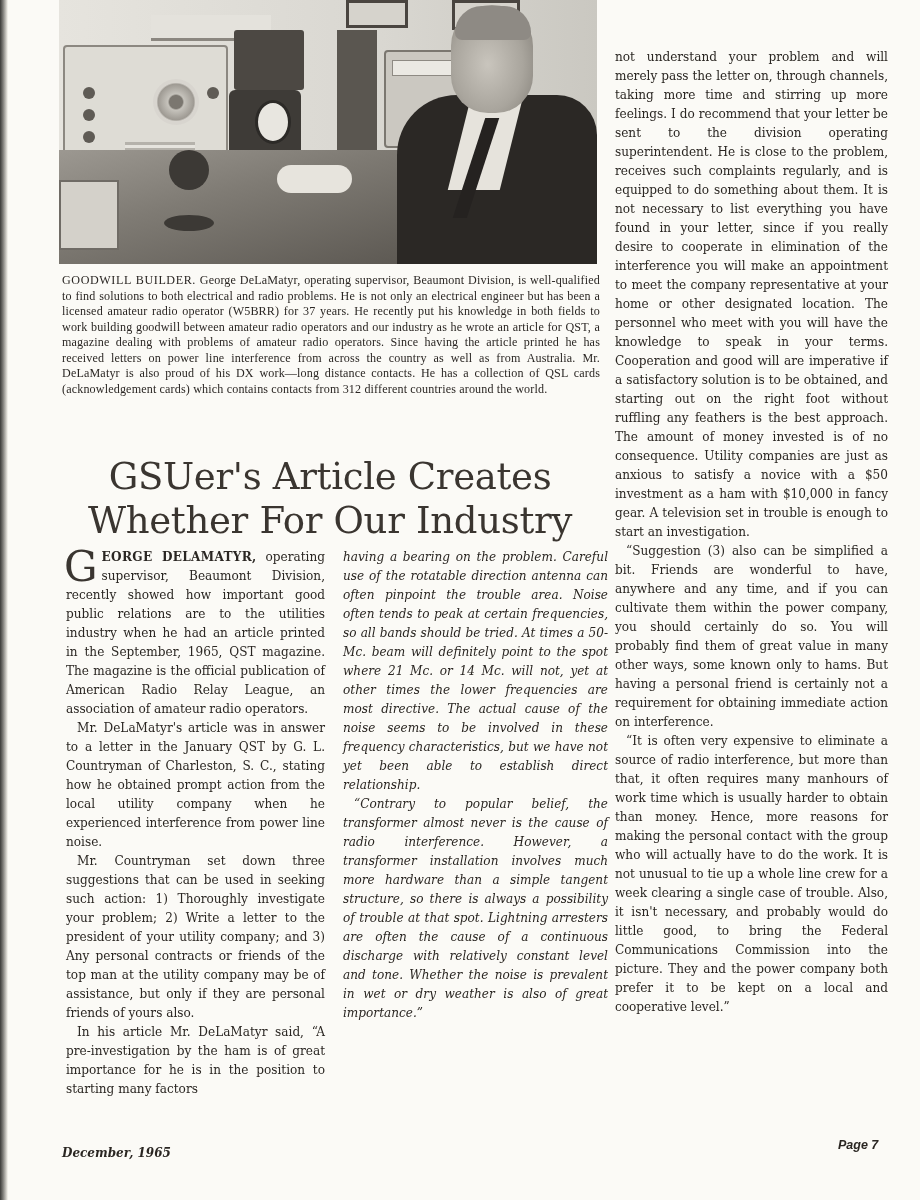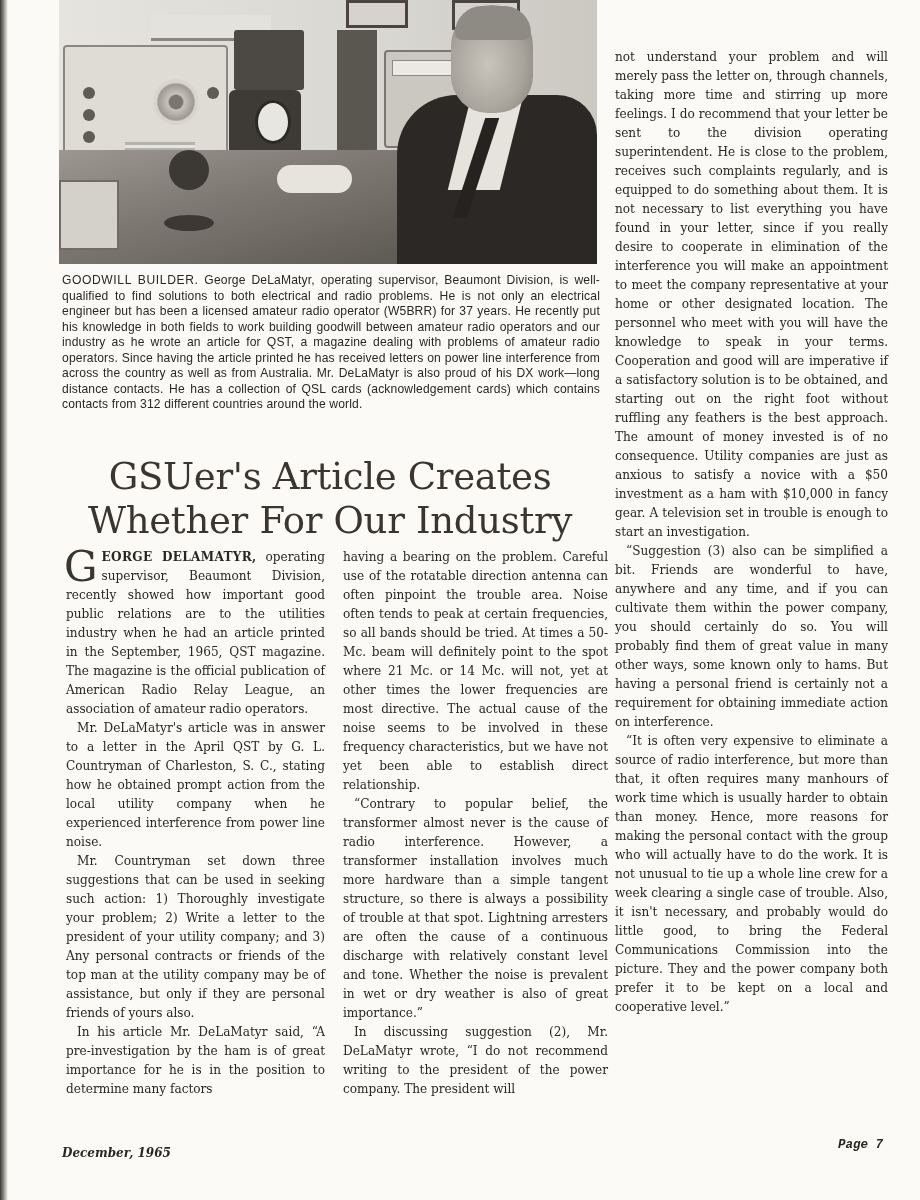--- a/index.html
+++ b/index.html
@@ -38,41 +38,41 @@
   .photo .man-body { position: absolute; left: 338px; top: 95px; width: 200px; height: 175px;
     background: #2b2825; border-radius: 60px 40px 0 0; }
   .photo .shirt { position: absolute; left: 400px; top: 100px; width: 52px; height: 90px; background: #e6e3dc; transform: skewX(-14deg); }
   .photo .tie { position: absolute; left: 410px; top: 118px; width: 14px; height: 100px; background: #252220; transform: skewX(-18deg); }
   .photo .head { position: absolute; left: 392px; top: 5px; width: 82px; height: 108px; border-radius: 42px 42px 38px 38px;
     background: radial-gradient(ellipse at 45% 55%, #c9c5bd 0%, #a9a59d 55%, #7d7972 100%); }
   .photo .hair { position: absolute; left: 396px; top: 6px; width: 76px; height: 34px; border-radius: 38px 38px 10px 10px; background: #8e8a84; }
 
   
   .caption { position: absolute; left: 62px; top: 273px; width: 538px;
-    font-family: Liberation Sans, sans-serif; font-size: 12.1px; line-height: 15.5px; color: #2b2724;
+    font-family: Liberation Serif, serif; font-size: 12.1px; line-height: 15.5px; color: #2b2724;
     text-align: justify; letter-spacing: 0.15px; }
   .caption .lead { letter-spacing: 0.6px; }
 
   
   .headline { position: absolute; left: 60px; top: 455px; width: 540px;
     font-family: "DejaVu Serif", serif; font-size: 37px; line-height: 44px; color: #3a3530; letter-spacing: -0.3px; font-weight: normal; text-align: center; }
 
   
   .col { position: absolute; font-family: "DejaVu Serif", serif; font-size: 12.1px; line-height: 19px; color: #2a2622; text-align: justify; }
   .col p { text-indent: 0; }
   .col p.ind { text-indent: 11px; }
   .col1 { left: 66px; top: 548px; width: 259px; }
-  .col2 { left: 343px; top: 548px; width: 265px; }
+  .col2 { left: 343px; top: 548px; width: 265px; font-style: italic; }
   .col3 { left: 615px; top: 48px; width: 273px; }
 
   .dropcap { float: left; font-family: "DejaVu Serif", serif; font-size: 42px; line-height: 34px; margin: 2px 4px 0 -2px; color: #3a3530; }
   .smallcaps { font-weight: bold; letter-spacing: 0.3px; margin-top: 32px; }
 
   .footer-left { position: absolute; left: 62px; top: 1146px; font-family: "DejaVu Serif", serif; font-style: italic; font-weight: bold; font-size: 12px; color: #2a2622; }
-  .footer-right { position: absolute; left: 838px; top: 1138px; font-family: Liberation Mono, monospace; font-style: italic; font-weight: bold; font-size: 12.5px; color: #2a2622; }
+  .footer-right { position: absolute; left: 838px; top: 1138px; font-family: Liberation Sans, sans-serif; font-style: italic; font-weight: bold; font-size: 12.5px; color: #2a2622; }
 </style>
 </head>
 <body>
 
 <div class="left-edge"></div>
 
 <div class="photo" title="George DeLaMatyr seated at his amateur radio station">
   <div class="wall"></div>
   <div class="frame1"></div>
   <div class="frame2"></div>
@@ -114,29 +114,28 @@
 <h1 class="headline">
   <span>GSUer's Article Creates</span><br>
   <span>Whether For Our Industry</span>
 </h1>
 
 <div class="col col1">
   <p>
     <span class="dropcap">G</span><span class="smallcaps">EORGE DELAMATYR,</span>
     <span>operating supervisor, Beaumont Division, recently showed how important good public relations are to the utilities industry when he had an article printed in the September, 1965, QST magazine. The magazine is the official publication of American Radio Relay League, an association of amateur radio operators.</span>
   </p>
-  <p class="ind">Mr. DeLaMatyr's article was in answer to a letter in the April QST by G. L. Countryman of Charleston, S. C., stating how he obtained prompt action from the local utility company when he experienced interference from power line noise.</p>
+  <p class="ind">Mr. DeLaMatyr's article was in answer to a letter in the January QST by G. L. Countryman of Charleston, S. C., stating how he obtained prompt action from the local utility company when he experienced interference from power line noise.</p>
   <p class="ind">Mr. Countryman set down three suggestions that can be used in seeking such action: 1) Thoroughly investigate your problem; 2) Write a letter to the president of your utility company; and 3) Any personal contracts or friends of the top man at the utility company may be of assistance, but only if they are personal friends of yours also.</p>
-  <p class="ind">In his article Mr. DeLaMatyr said, “A pre-investigation by the ham is of great importance for he is in the position to determine many factors</p>
+  <p class="ind">In his article Mr. DeLaMatyr said, “A pre-investigation by the ham is of great importance for he is in the position to starting many factors</p>
 </div>
 
 <div class="col col2">
   <p>having a bearing on the problem. Careful use of the rotatable direction antenna can often pinpoint the trouble area. Noise often tends to peak at certain frequencies, so all bands should be tried. At times a 50-Mc. beam will definitely point to the spot where 21 Mc. or 14 Mc. will not, yet at other times the lower frequencies are most directive. The actual cause of the noise seems to be involved in these frequency characteristics, but we have not yet been able to establish direct relationship.</p>
   <p class="ind">“Contrary to popular belief, the transformer almost never is the cause of radio interference. However, a transformer installation involves much more hardware than a simple tangent structure, so there is always a possibility of trouble at that spot. Lightning arresters are often the cause of a continuous discharge with relatively constant level and tone. Whether the noise is prevalent in wet or dry weather is also of great importance.”</p>
-  <p class="ind">In discussing suggestion (2), Mr. DeLaMatyr wrote, “I do not recommend writing to the president of the power company. The president will</p>
 </div>
 
 <div class="col col3">
   <p>not understand your problem and will merely pass the letter on, through channels, taking more time and stirring up more feelings. I do recommend that your letter be sent to the division operating superintendent. He is close to the problem, receives such complaints regularly, and is equipped to do something about them. It is not necessary to list everything you have found in your letter, since if you really desire to cooperate in elimination of the interference you will make an appointment to meet the company representative at your home or other designated location. The personnel who meet with you will have the knowledge to speak in your terms. Cooperation and good will are imperative if a satisfactory solution is to be obtained, and starting out on the right foot without ruffling any feathers is the best approach. The amount of money invested is of no consequence. Utility companies are just as anxious to satisfy a novice with a $50 investment as a ham with $10,000 in fancy gear. A television set in trouble is enough to start an investigation.</p>
   <p class="ind">“Suggestion (3) also can be simplified a bit. Friends are wonderful to have, anywhere and any time, and if you can cultivate them within the power company, you should certainly do so. You will probably find them of great value in many other ways, some known only to hams. But having a personal friend is certainly not a requirement for obtaining immediate action on interference.</p>
   <p class="ind">“It is often very expensive to eliminate a source of radio interference, but more than that, it often requires many manhours of work time which is usually harder to obtain than money. Hence, more reasons for making the personal contact with the group who will actually have to do the work. It is not unusual to tie up a whole line crew for a week clearing a single case of trouble. Also, it isn't necessary, and probably would do little good, to bring the Federal Communications Commission into the picture. They and the power company both prefer it to be kept on a local and cooperative level.”</p>
 </div>
 
 <div class="footer-left">December, 1965</div>
 <div class="footer-right">Page 7</div>

